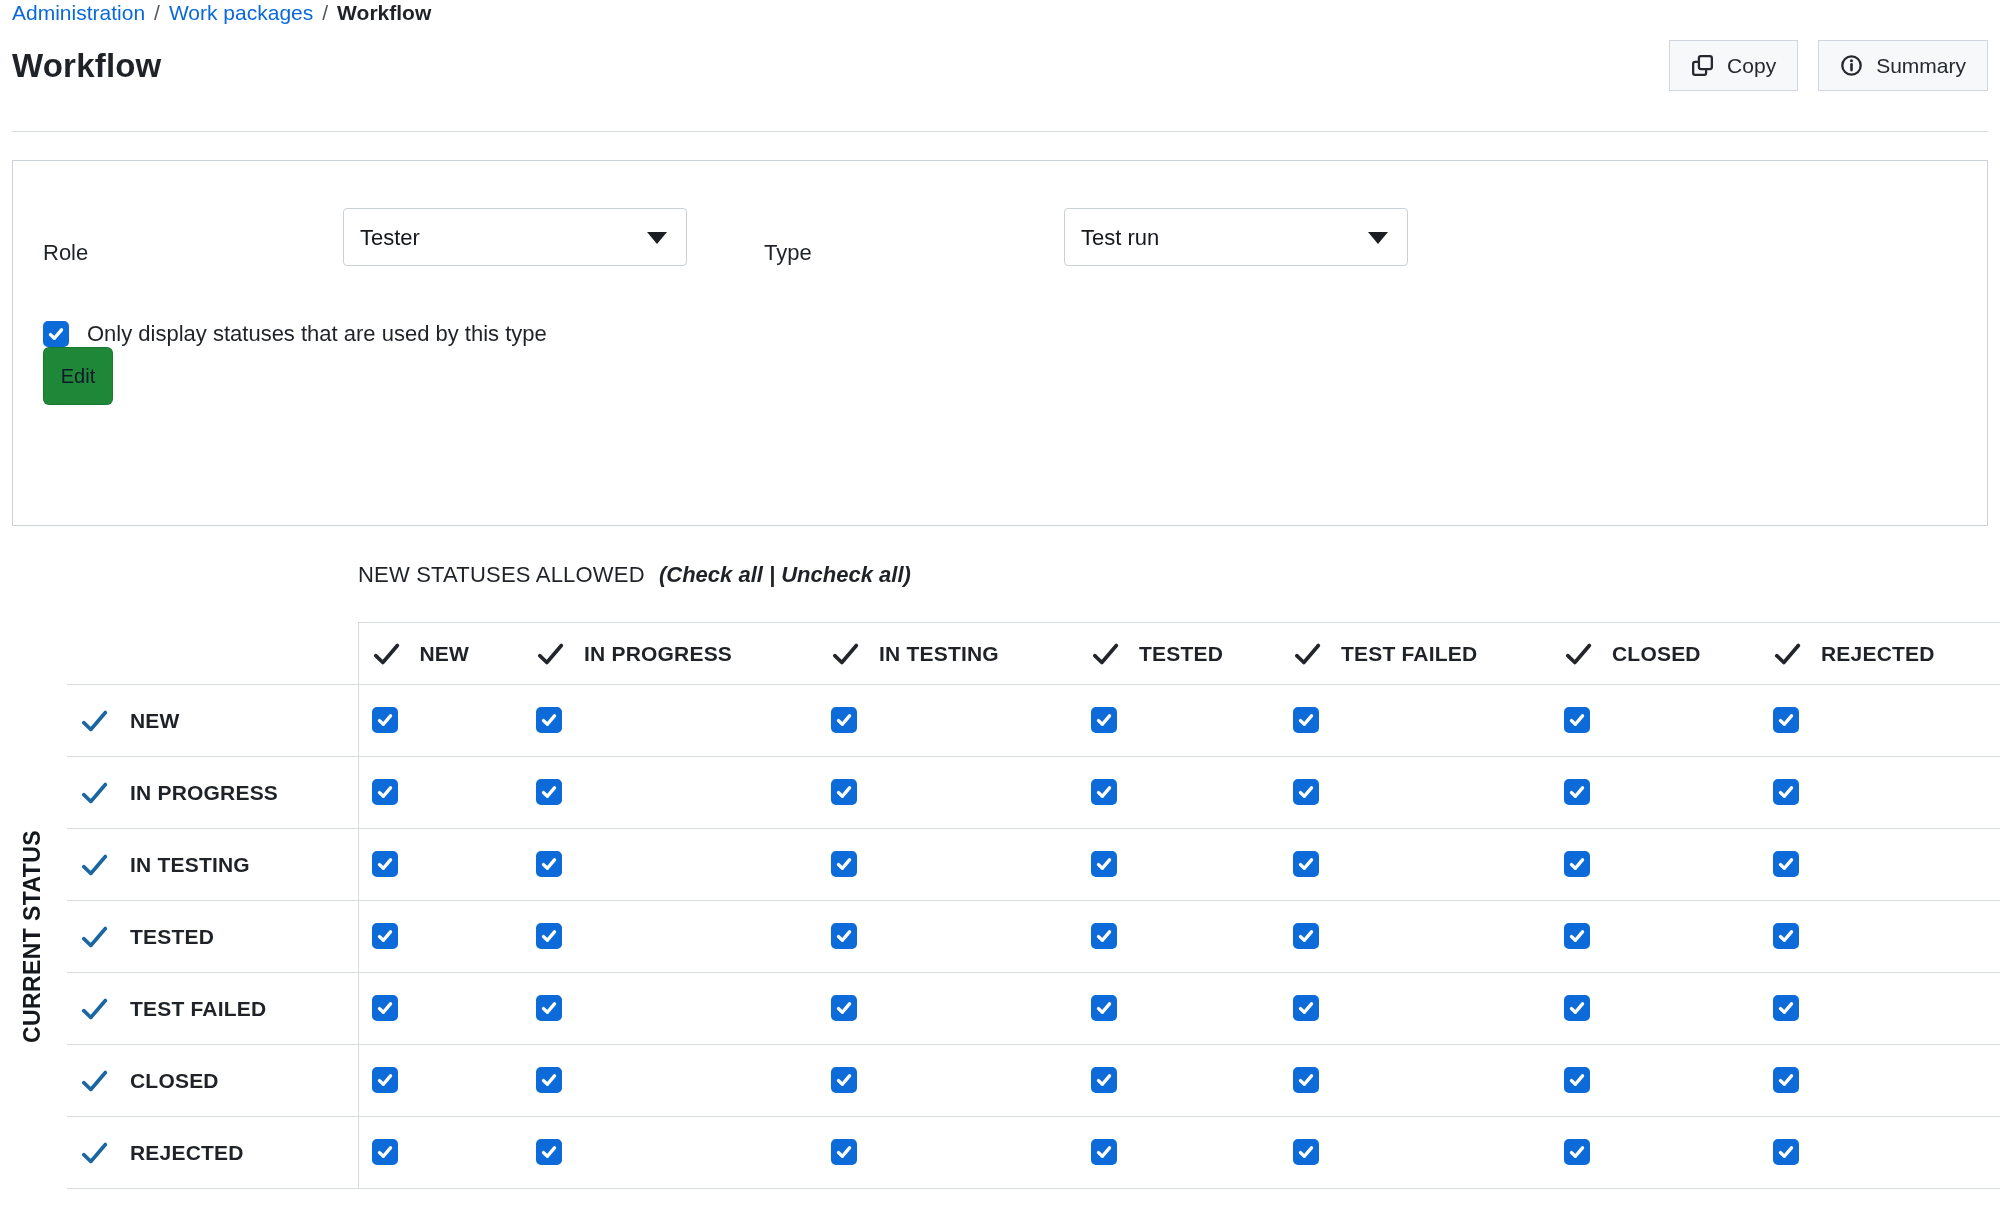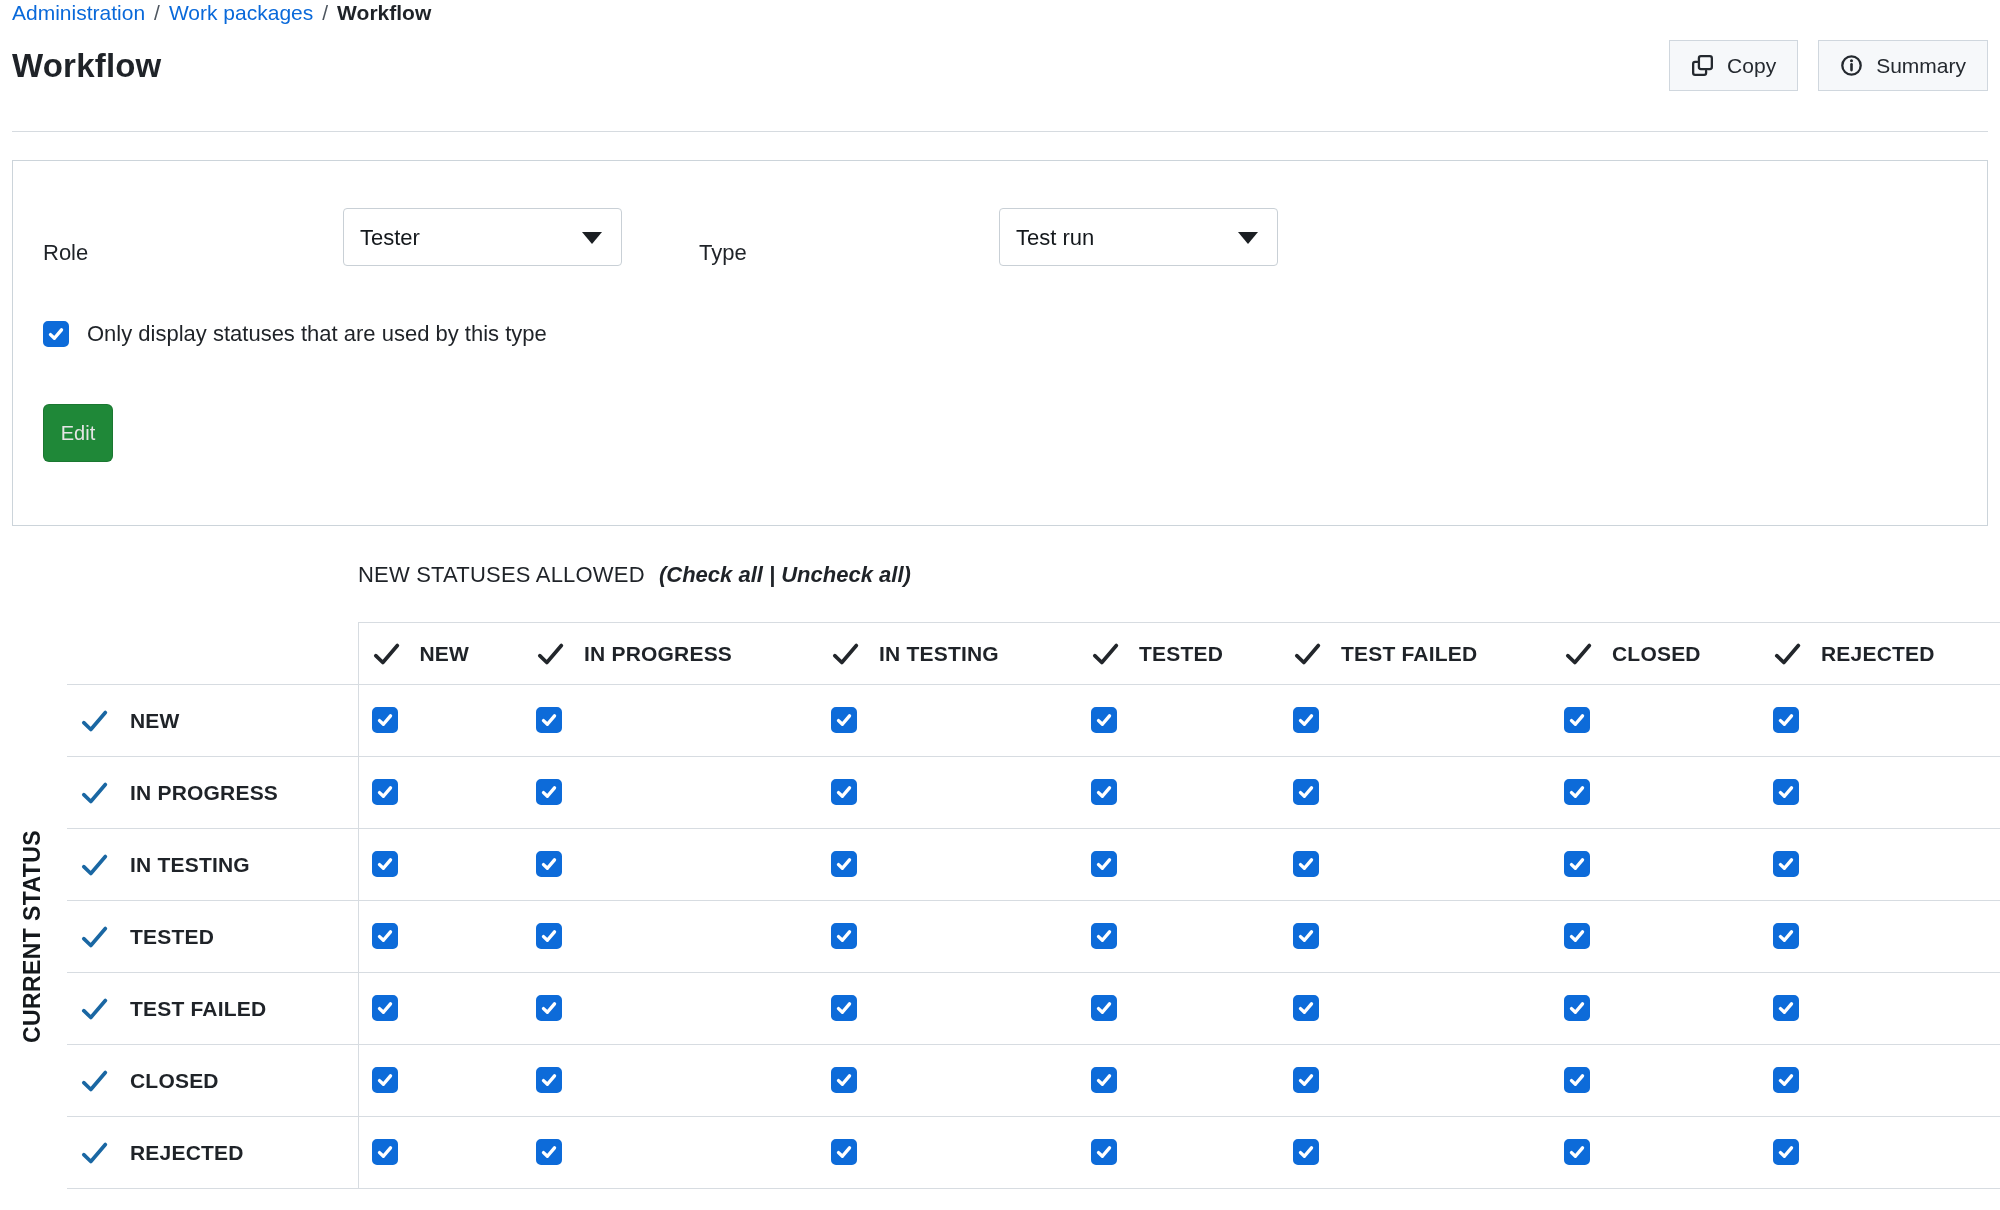--- a/index.html
+++ b/index.html
@@ -36,36 +36,36 @@
     border:1.5px solid #ccd4da;
     padding:47px 30px 0 30px;
   }
   .form-row { display:flex; align-items:flex-end; }
   .field-label { font-size:22px; color:#1f2328; }
   .label-role { width:300px; }
   .label-type { margin-left:77px; width:300px; }
   .selwrap { position:relative; }
   .selwrap select {
     appearance:none; -webkit-appearance:none;
-    width:279px; height:58px; padding:0 46px 0 16px;
+    width:344px; height:58px; padding:0 46px 0 16px;
     font-family:inherit; font-size:22px; color:#14181c;
     background:#fff; border:1px solid #c9d0d6; border-radius:4px; cursor:pointer;
   }
   .sel-arrow {
     position:absolute; right:20px; top:50%; margin-top:-5px;
     width:0; height:0; pointer-events:none;
     border-left:10px solid transparent; border-right:10px solid transparent;
     border-top:12px solid #1b1f23;
   }
   .checkbox-row { display:flex; align-items:center; gap:18px; margin-top:55px; cursor:pointer; }
   .checkbox-row .cbx { flex:0 0 auto; }
   .checkbox-label { font-size:22px; }
   .btn-edit {
-    margin-top:57px; min-width:70px; height:58px; padding:0 16px;
-    background:var(--edit-green,#1f8838); color:#e5e5e5;
+    min-width:70px; height:58px; padding:0 16px;
+    background:var(--edit-green,#1f8838); color:#0f172a;
     border:1px solid rgba(0,0,0,.12); border-radius:6px;
     font-family:inherit; font-size:20px; cursor:pointer;
   }
 
   
   .matrix-caption { margin:36px 0 0 346px; font-size:22px; line-height:26px; }
   .caption-main { font-weight:400; letter-spacing:.2px; }
   .caption-links { font-style:italic; font-weight:600; margin-left:8px; cursor:pointer; }
 
   

